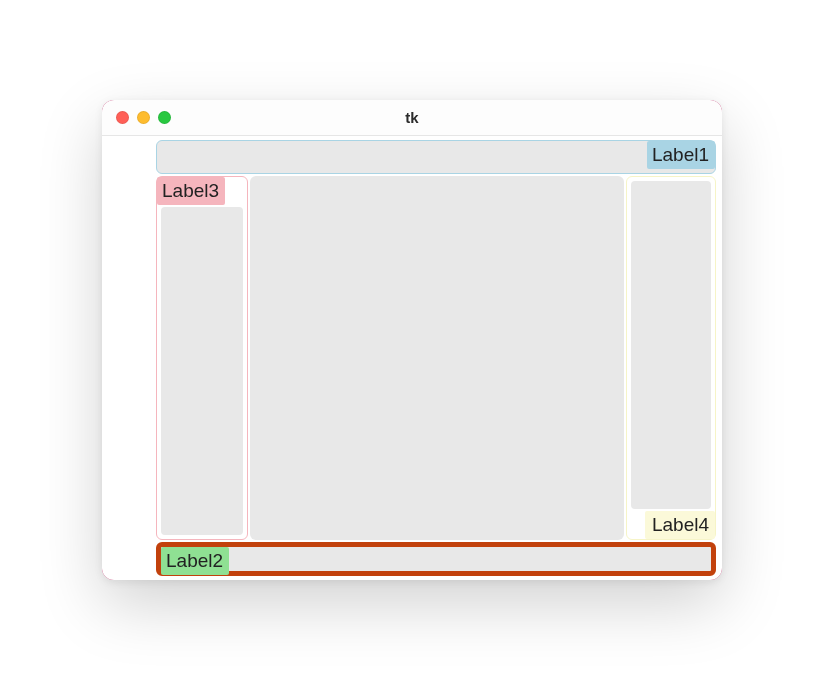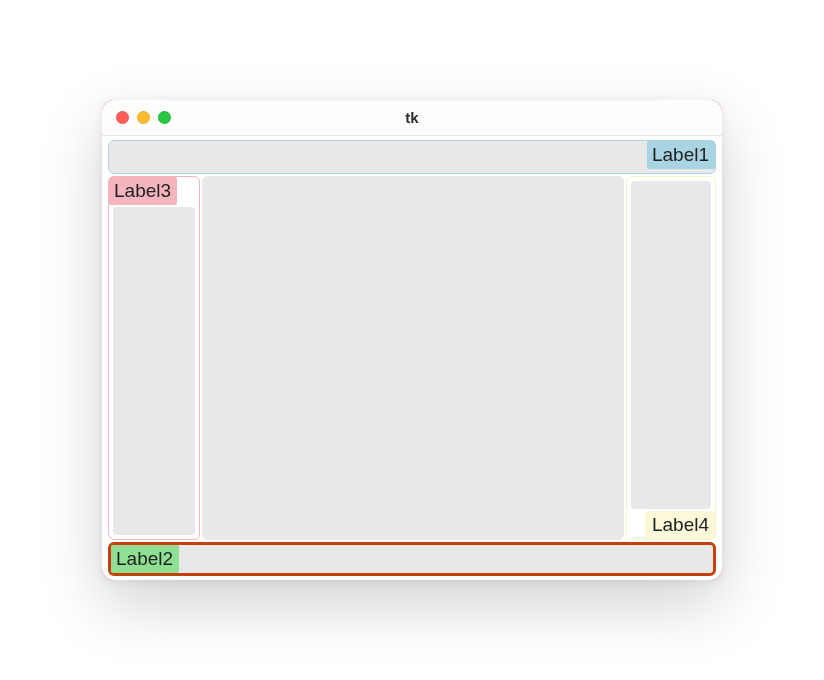--- a/index.html
+++ b/index.html
@@ -59,20 +59,21 @@
     }
     .content {
       flex: 1;
       position: relative;
       background: #ffffff;
     }
     .frame {
       position: absolute;
       background: #e8e8e8;
       border-radius: 6px;
+      margin-left: 48px;
     }
     .label-tag {
       position: absolute;
       font-size: 19px;
       font-weight: 400;
       color: #222;
       padding: 3px 6px 2px 5px;
       line-height: 1.2;
       border-radius: 2px;
     }
@@ -151,21 +152,21 @@
       padding-left: 7px;
     }
 
     
     .frame-bottom {
       left: 6px;
       right: 6px;
       bottom: 4px;
       height: 34px;
       background: #e8e8e8;
-      border: 3px solid #c2410c;
+      border: 5px solid #c2410c;
     }
     .label2 {
       top: 0;
       left: 0;
       background: #8fe093;
     }
   </style>
 </head>
 <body>
 

